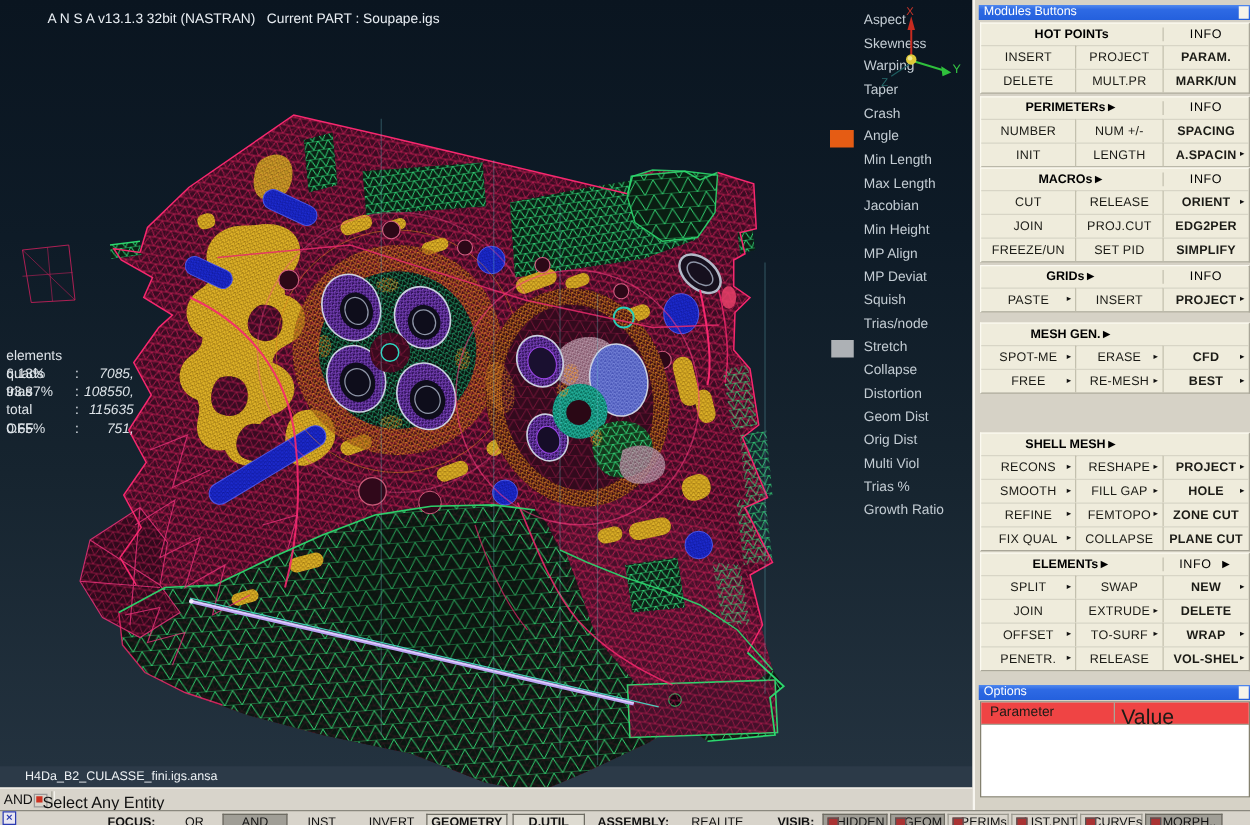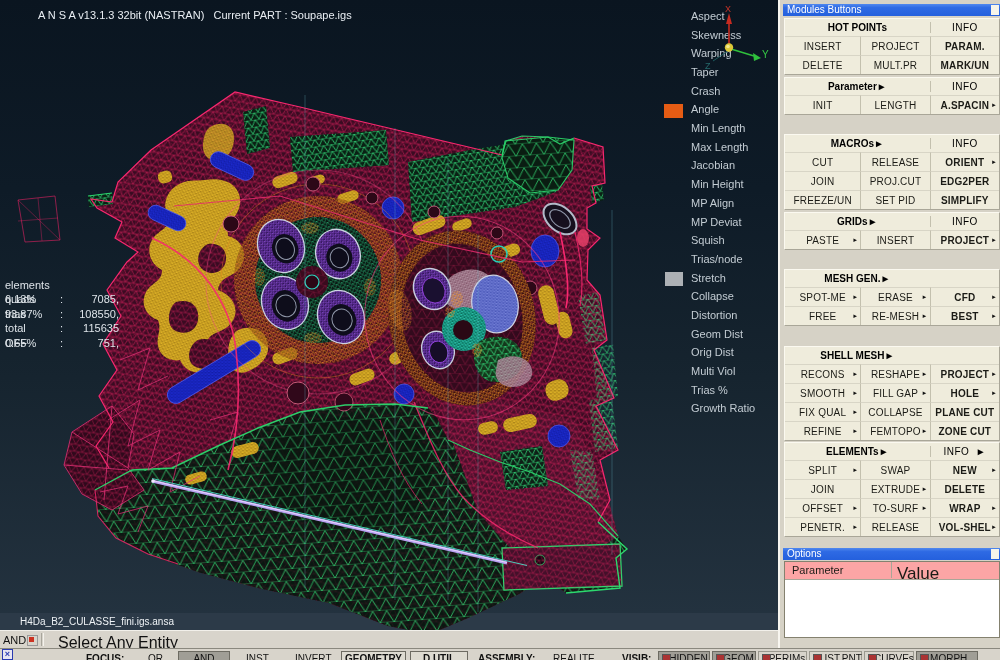--- a/index.html
+++ b/index.html
@@ -29,21 +29,21 @@
   .c3{width:70px;border-left:1px solid #c3c0ae;font-weight:bold;}
   .ar{position:absolute;right:2px;top:6px;font-size:6px;color:#111;}
   
   #crit{position:absolute;left:691px;top:6.6px;z-index:5;}
   #crit div{height:18.7px;display:flex;align-items:center;font-size:11px;color:#c3ccd3;}
   
   #stats{position:absolute;left:5px;top:279px;font-size:11px;color:#dde3e8;z-index:5;}
   #stats .r{height:14.4px;position:relative;width:170px;}
   #stats .l{position:absolute;left:0;}
   #stats .co{position:absolute;left:55px;}
-  #stats .n{position:absolute;left:16px;width:98px;text-align:right;}
+  #stats .n{position:absolute;left:4px;width:98px;text-align:right;font-style:italic;}
   #stats .p{position:absolute;left:0;width:153px;text-align:left;}
   
   #tabrow{position:absolute;left:0;top:613px;width:778px;height:17px;background:#2c3a48;z-index:1;}
   #sbar{position:absolute;left:0;top:630px;width:778px;height:18px;background:#d8d4cb;
         border-top:1px solid #f2f0ea;box-sizing:border-box;}
   #tbar2{position:absolute;left:0;top:648px;width:1000px;height:12px;background:#d8d4cb;
          border-top:1px solid #8a887e;box-sizing:border-box;}
   .tbtn{position:absolute;top:651px;height:14px;background:#dedbd1;border:1px solid #6d6b62;
         border-bottom:none;font-size:10px;color:#111;text-align:center;line-height:13px;box-sizing:border-box;}
   .tdark{background:#a09e96;}
@@ -435,22 +435,27 @@
         <span class="c c3">PARAM.</span>
       </div>
     <div class="row">
         <span class="c c1">DELETE</span>
         <span class="c c2">MULT.PR</span>
         <span class="c c3">MARK/UN</span>
       </div>
   </div>
   <div class="sec" style="top:77px">
     <div class="hr">
-        <span class="hl">Parameter►</span>
+        <span class="hl">PERIMETERs►</span>
         <span class="hri">INFO</span>
+      </div>
+    <div class="row">
+        <span class="c c1">NUMBER</span>
+        <span class="c c2">NUM +/-</span>
+        <span class="c c3">SPACING</span>
       </div>
     <div class="row">
         <span class="c c1">INIT</span>
         <span class="c c2">LENGTH</span>
         <span class="c c3">A.SPACIN<i class="ar">►</i></span>
       </div>
   </div>
   <div class="sec" style="top:134px">
     <div class="hr">
         <span class="hl">MACROs►</span>
@@ -476,21 +481,21 @@
     <div class="hr">
         <span class="hl">GRIDs►</span>
         <span class="hri">INFO</span>
       </div>
     <div class="row">
         <span class="c c1">PASTE<i class="ar">►</i></span>
         <span class="c c2">INSERT</span>
         <span class="c c3">PROJECT<i class="ar">►</i></span>
       </div>
   </div>
-  <div class="sec" style="top:269px">
+  <div class="sec" style="top:258px">
     <div class="hr">
         <span class="hl">MESH GEN.►</span>
         <span class="hri"></span>
       </div>
     <div class="row">
         <span class="c c1">SPOT-ME<i class="ar">►</i></span>
         <span class="c c2">ERASE<i class="ar">►</i></span>
         <span class="c c3">CFD<i class="ar">►</i></span>
       </div>
     <div class="row">
@@ -508,29 +513,29 @@
         <span class="c c1">RECONS<i class="ar">►</i></span>
         <span class="c c2">RESHAPE<i class="ar">►</i></span>
         <span class="c c3">PROJECT<i class="ar">►</i></span>
       </div>
     <div class="row">
         <span class="c c1">SMOOTH<i class="ar">►</i></span>
         <span class="c c2">FILL GAP<i class="ar">►</i></span>
         <span class="c c3">HOLE<i class="ar">►</i></span>
       </div>
     <div class="row">
+        <span class="c c1">REFINE<i class="ar">►</i></span>
+        <span class="c c2">FEMTOPO<i class="ar">►</i></span>
+        <span class="c c3">ZONE CUT</span>
+      </div>
+    <div class="row">
         <span class="c c1">FIX QUAL<i class="ar">►</i></span>
         <span class="c c2">COLLAPSE</span>
         <span class="c c3">PLANE CUT</span>
       </div>
-    <div class="row">
-        <span class="c c1">REFINE<i class="ar">►</i></span>
-        <span class="c c2">FEMTOPO<i class="ar">►</i></span>
-        <span class="c c3">ZONE CUT</span>
-      </div>
   </div>
   <div class="sec" style="top:442px">
     <div class="hr">
         <span class="hl">ELEMENTs►</span>
         <span class="hri">INFO&nbsp;&nbsp;►</span>
       </div>
     <div class="row">
         <span class="c c1">SPLIT<i class="ar">►</i></span>
         <span class="c c2">SWAP</span>
         <span class="c c3">NEW<i class="ar">►</i></span>
@@ -546,36 +551,36 @@
         <span class="c c3">WRAP<i class="ar">►</i></span>
       </div>
     <div class="row">
         <span class="c c1">PENETR.<i class="ar">►</i></span>
         <span class="c c2">RELEASE</span>
         <span class="c c3">VOL-SHEL<i class="ar">►</i></span>
       </div>
   </div>
   <div class="tbar" style="top:548px">Options<b></b></div>
   <div style="position:absolute;left:6px;top:561px;width:216px;height:77px;background:#fff;border:1px solid #84816f;box-sizing:border-box">
-    <div style="height:17px;background:#fca5a5;border-bottom:1px solid #a9a698;position:relative">
+    <div style="height:17px;background:#ef4444;border-bottom:1px solid #a9a698;position:relative">
       <span style="position:absolute;left:7px;top:2px;font-size:11px;color:#1b1b16">Parameter</span>
       <span style="position:absolute;left:106px;top:0;width:1px;height:16px;background:#a9a698"></span>
       <span style="position:absolute;left:112px;top:2px;font-size:17px;color:#1b1b16">Value</span>
     </div>
   </div>
 </div>
 
 <div id="sbar">
   <span style="position:absolute;left:3px;top:3px;font-size:11px;color:#111">AND</span>
   <span style="position:absolute;left:27px;top:4px;width:9px;height:9px;background:#d8d4cb;border:1px solid #999;">
       <span style="position:absolute;left:1px;top:1px;width:5px;height:5px;background:#cc3322"></span>
     </span>
   <span style="position:absolute;left:41px;top:2px;width:1px;height:13px;background:#a8a69c"></span>
   <span style="position:absolute;left:43px;top:2px;width:1px;height:13px;background:#f4f2ec"></span>
-  <span style="position:absolute;left:58px;top:3px;font-size:16px;color:#111">Select Any Entity</span>
+  <span style="position:absolute;left:34px;top:3px;font-size:13px;color:#111">Select Any Entity</span>
 </div>
 <div id="tbar2"></div>
 <div style="position:absolute;left:2px;top:649px;width:11px;height:11px;background:#e8e6f2;border:1px solid #2a3ab0;box-sizing:border-box;color:#2a3ab0;font-size:9px;line-height:9px;text-align:center;font-weight:bold">×</div>
 <span class="tlbl" style="left:86px">FOCUS:</span>
 <span class="tlbl" style="left:148px;font-weight:normal">OR</span>
 <span class="tbtn tdark" style="left:178px;width:52px">AND</span>
 <span class="tlbl" style="left:246px;font-weight:normal">INST</span>
 <span class="tlbl" style="left:295px;font-weight:normal">INVERT</span>
 <span class="tbtn" style="left:341px;width:65px;font-weight:bold">GEOMETRY</span>
 <span class="tbtn" style="left:410px;width:58px;font-weight:bold">D.UTIL</span>

